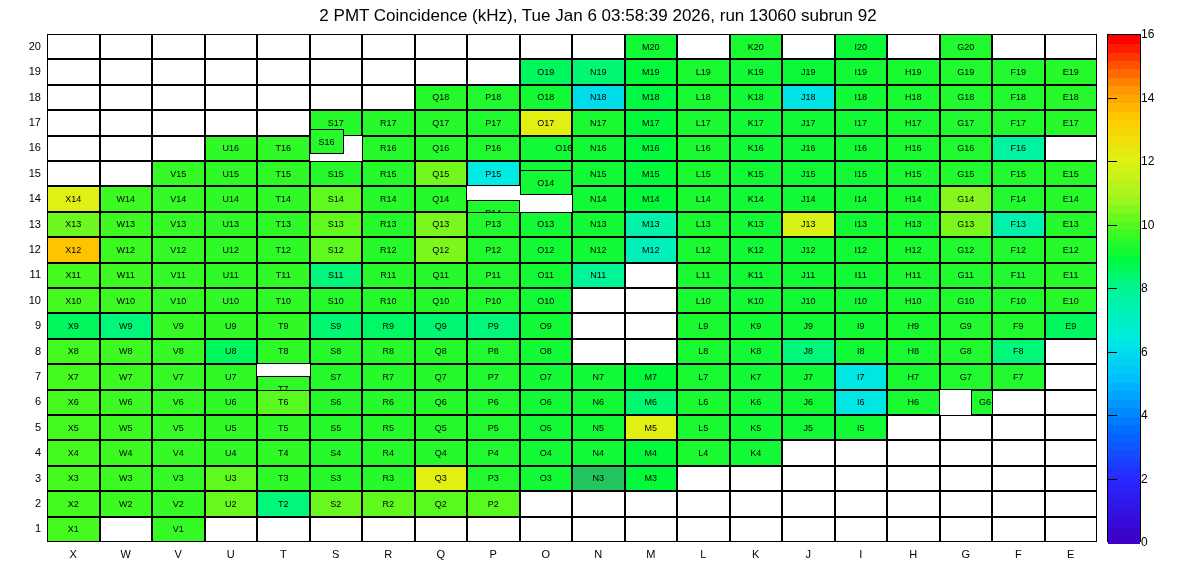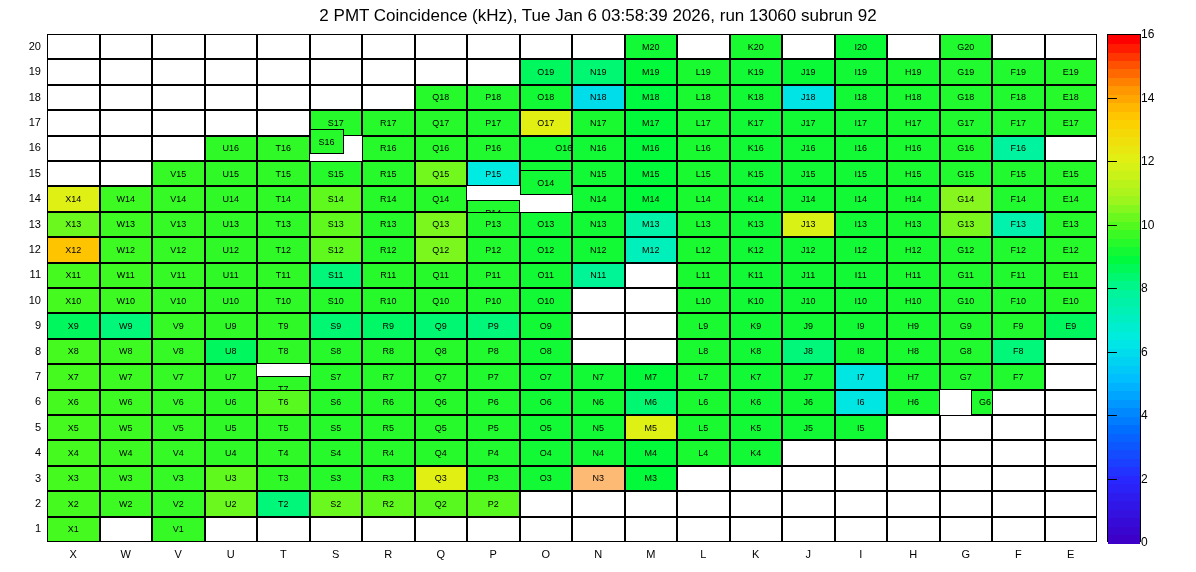--- a/index.html
+++ b/index.html
@@ -369,21 +369,21 @@
       <div class="gridcell" style="left: 0px; top: 431.8px; width: 52.5px; height: 25.4px; background: rgb(69, 250, 31);">X3</div>
       <div class="gridcell" style="left: 52.5px; top: 431.8px; width: 52.5px; height: 25.4px; background: rgb(61, 250, 34);">W3</div>
       <div class="gridcell" style="left: 105px; top: 431.8px; width: 52.5px; height: 25.4px; background: rgb(54, 250, 37);">V3</div>
       <div class="gridcell" style="left: 157.5px; top: 431.8px; width: 52.5px; height: 25.4px; background: rgb(96, 249, 30);">U3</div>
       <div class="gridcell" style="left: 210px; top: 431.8px; width: 52.5px; height: 25.4px; background: rgb(47, 250, 40);">T3</div>
       <div class="gridcell" style="left: 262.5px; top: 431.8px; width: 52.5px; height: 25.4px; background: rgb(39, 250, 43);">S3</div>
       <div class="gridcell" style="left: 315px; top: 431.8px; width: 52.5px; height: 25.4px; background: rgb(39, 250, 43);">R3</div>
       <div class="gridcell" style="left: 367.5px; top: 431.8px; width: 52.5px; height: 25.4px; background: rgb(226, 239, 19);">Q3</div>
       <div class="gridcell" style="left: 420px; top: 431.8px; width: 52.5px; height: 25.4px; background: rgb(32, 250, 46);">P3</div>
       <div class="gridcell" style="left: 472.5px; top: 431.8px; width: 52.5px; height: 25.4px; background: rgb(17, 250, 53);">O3</div>
-      <div class="gridcell" style="left: 525px; top: 431.8px; width: 52.5px; height: 25.4px; background: #fdba74;">N3</div>
+      <div class="gridcell" style="left: 525px; top: 431.8px; width: 52.5px; height: 25.4px; background: #22c55e;">N3</div>
       <div class="gridcell" style="left: 577.5px; top: 431.8px; width: 52.5px; height: 25.4px; background: rgb(3, 250, 59);">M3</div>
       <div class="gridcell" style="left: 630px; top: 431.8px; width: 52.5px; height: 25.4px;"></div>
       <div class="gridcell" style="left: 682.5px; top: 431.8px; width: 52.5px; height: 25.4px;"></div>
       <div class="gridcell" style="left: 735px; top: 431.8px; width: 52.5px; height: 25.4px;"></div>
       <div class="gridcell" style="left: 787.5px; top: 431.8px; width: 52.5px; height: 25.4px;"></div>
       <div class="gridcell" style="left: 840px; top: 431.8px; width: 52.5px; height: 25.4px;"></div>
       <div class="gridcell" style="left: 892.5px; top: 431.8px; width: 52.5px; height: 25.4px;"></div>
       <div class="gridcell" style="left: 945px; top: 431.8px; width: 52.5px; height: 25.4px;"></div>
       <div class="gridcell" style="left: 997.5px; top: 431.8px; width: 52.5px; height: 25.4px;"></div>
       <div class="gridcell" style="left: 0px; top: 457.2px; width: 52.5px; height: 25.4px; background: rgb(69, 250, 31);">X2</div>

